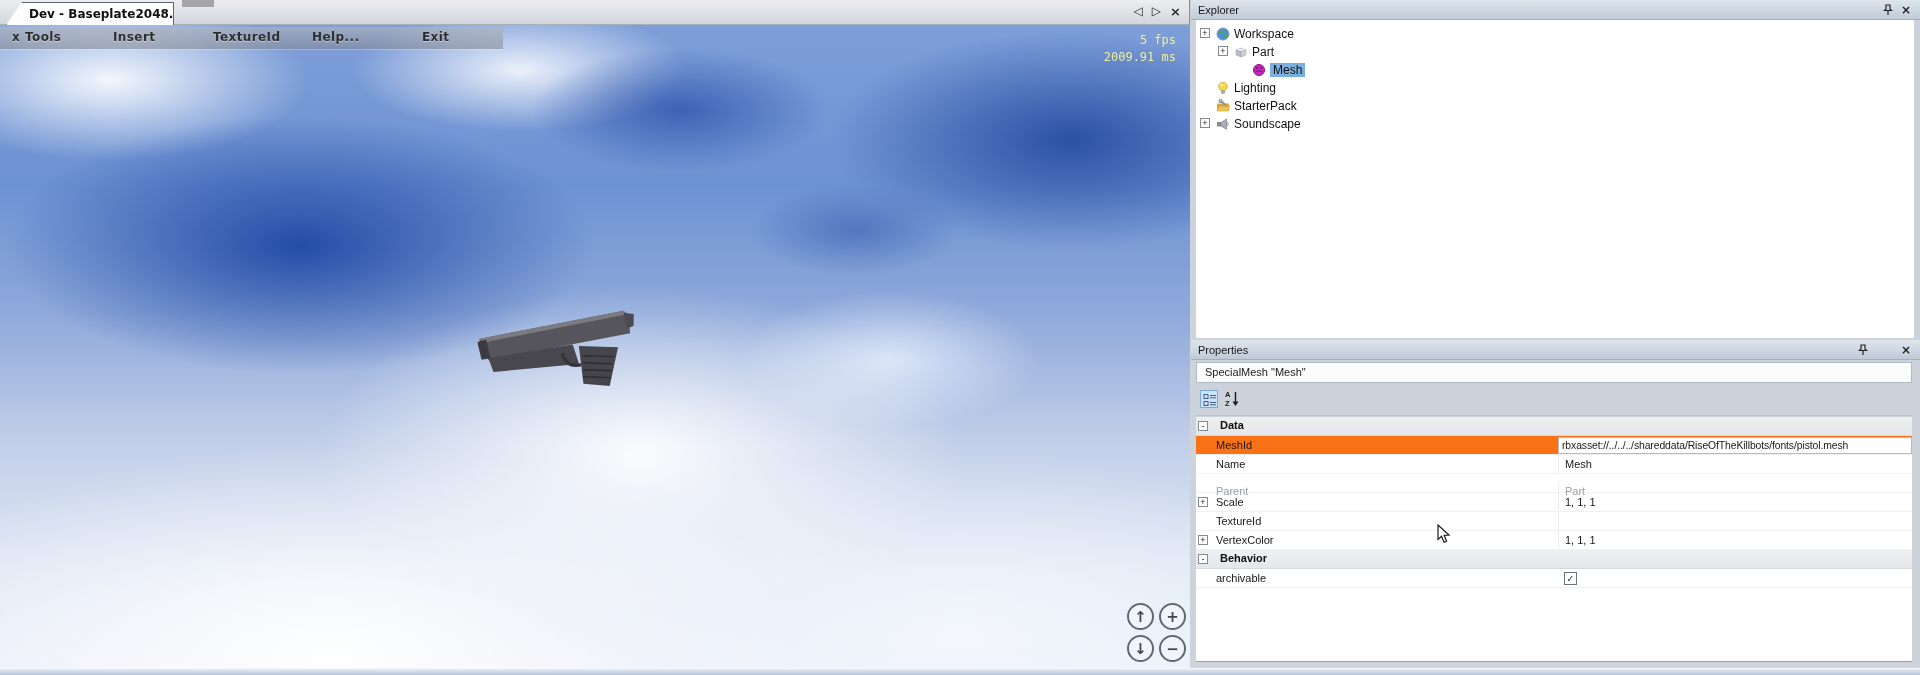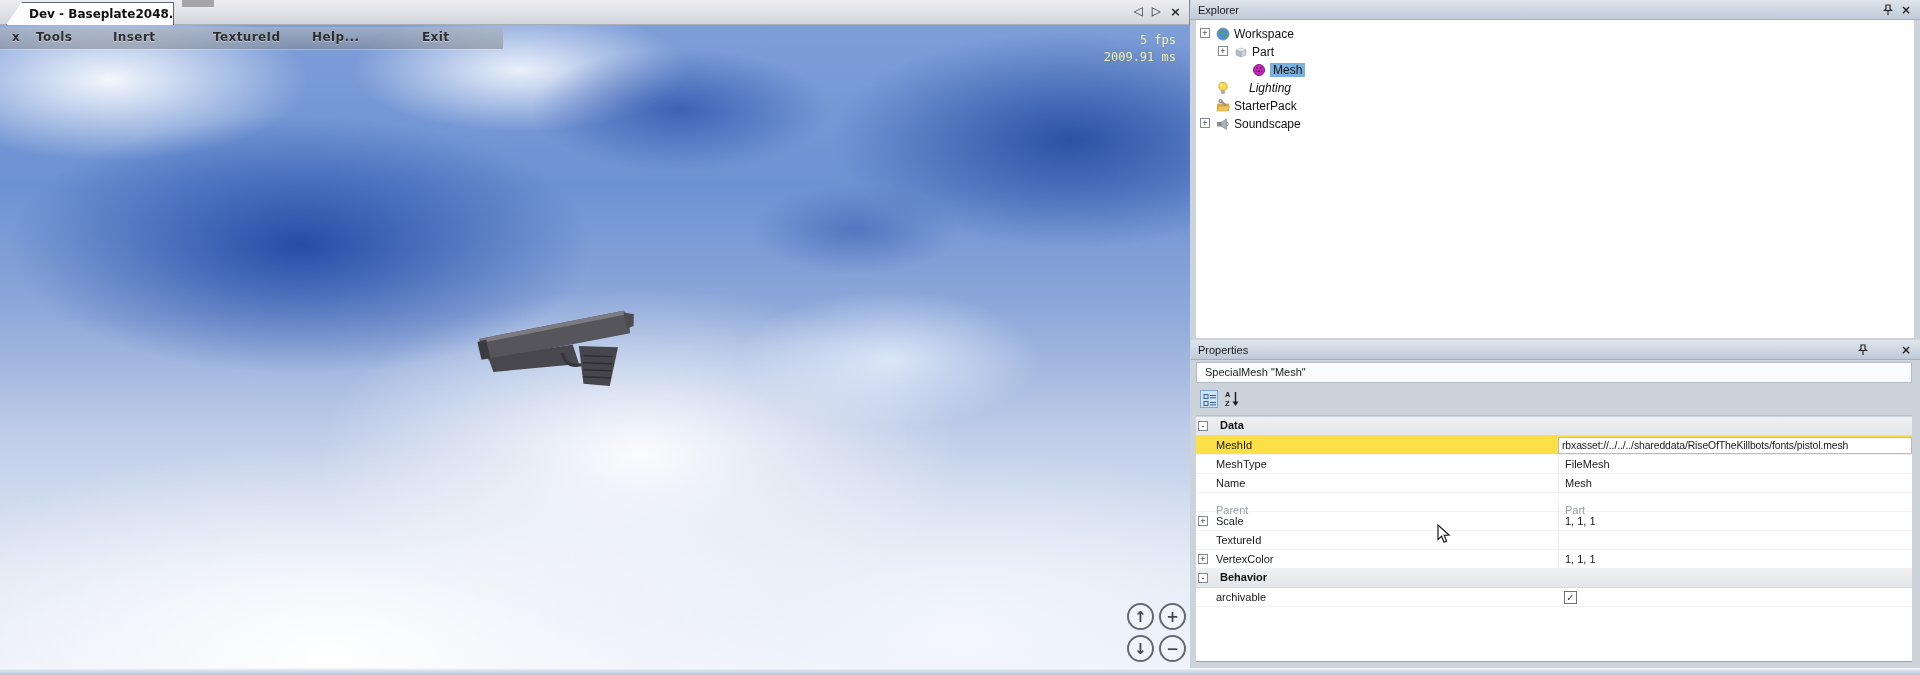--- a/index.html
+++ b/index.html
@@ -100,21 +100,21 @@
               font:bold 11px "Liberation Sans", sans-serif; color:#101010; }
   .prow { position:relative; height:19px; border-bottom:1px solid #f1f1f2; }
   .prow .pexp { position:absolute; left:2px; top:4px; width:10px; height:10px;
               border:1px solid #848a91; background:#fff; color:#2a2a2a;
               font:9px/8px "Liberation Sans", sans-serif; text-align:center; }
   .pname { position:absolute; left:20px; top:3px; font:11px "Liberation Sans", sans-serif; color:#17181a; }
   .pvalue { position:absolute; left:362px; right:0; top:0; height:100%;
             border-left:1px solid #ededee; padding:3px 0 0 6px;
             font:11px "Liberation Sans", sans-serif; color:#17181a; white-space:nowrap; overflow:hidden; }
   .readonly .pname, .readonly .pvalue { color:#9aa0a6;margin-top:8px; }
-  .prow.shade { background:#fde047; }
+  .prow.shade { background:#f97316; }
   .pvalue.editbox { background:#ffffff; border:1px solid #b6bbc1; top:1px; height:17px;
                     padding:2px 1px 0 3px; font-size:10.4px; letter-spacing:-0.1px; }
   .checkbox { position:absolute; left:368px; top:3px; width:13px; height:13px;
               border:1px solid #6e747b; background:#fff; color:#3d4147;
               font:bold 10px/11px "DejaVu Sans", sans-serif; text-align:center; }
 
   #statusbar { position:absolute; left:0; bottom:0; width:1920px; height:7px;
                background:linear-gradient(#e7edf5,#b5c3d7); border-top:1px solid #f3f6fa; }
 
   #cursor { position:absolute; left:1437px; top:524px; }
@@ -129,21 +129,21 @@
     <div id="tab-controls">
       <span>◁</span>
       <span>▷</span>
       <span id="tab-close">×</span>
     </div>
   </div>
 
   <div id="sky">
     <div id="menubar">
       <span style="left:12px">x</span>
-      <span style="left:36px">Tools</span>
+      <span style="left:25px">Tools</span>
       <span style="left:113px">Insert</span>
       <span style="left:213px">TextureId</span>
       <span style="left:312px">Help...</span>
       <span style="left:422px">Exit</span>
     </div>
 
     <div id="stats">
       <div>5 fps</div>
       <div>2009.91 ms</div>
     </div>
@@ -214,21 +214,21 @@
         <circle cx="9.5" cy="8.5" r="0.8" fill="#7c0f78"></circle>
       </svg>
       <span class="tlabel sel" style="left:74px;">Mesh</span>
     </div>
     <div class="trow">
       <svg class="ticon" style="left:20px;" viewBox="0 0 14 14">
         <circle cx="7" cy="5.5" r="4.3" fill="#f4d84a" stroke="#c8a32c" stroke-width="0.8"></circle>
         <circle cx="5.7" cy="4.3" r="1.4" fill="#fbeea0"></circle>
         <rect x="5.3" y="9.6" width="3.4" height="3" rx="0.8" fill="#a9aeb5" stroke="#8b9096" stroke-width="0.5"></rect>
       </svg>
-      <span class="tlabel" style="left:53px;font-style:italic;">Lighting</span>
+      <span class="tlabel" style="left:38px;">Lighting</span>
     </div>
     <div class="trow">
       <svg class="ticon" style="left:20px;" viewBox="0 0 14 14">
         <rect x="1" y="4.5" width="12" height="7.5" rx="0.8" fill="#d9a93c"></rect>
         <polygon points="1,12 3.2,7.2 14,7.2 11.8,12" fill="#f0c45a" stroke="#c79a34" stroke-width="0.5"></polygon>
         <line x1="5" y1="2" x2="10" y2="6.5" stroke="#8b9096" stroke-width="1.8"></line>
         <circle cx="4.5" cy="2" r="1.4" fill="none" stroke="#8b9096" stroke-width="1.2"></circle>
       </svg>
       <span class="tlabel" style="left:38px;">StarterPack</span>
     </div>
@@ -282,24 +282,20 @@
 
     <div class="psection">
       <span class="pminus">-</span>
       <span class="plabel">Data</span>
     </div>
     <div class="prow shade">
       <span class="pname">MeshId</span>
       <div class="pvalue editbox">rbxasset://../../../shareddata/RiseOfTheKillbots/fonts/pistol.mesh</div>
     </div>
     <div class="prow">
-      <span class="pname">MeshType</span>
-      <div class="pvalue">FileMesh</div>
-    </div>
-    <div class="prow">
       <span class="pname">Name</span>
       <div class="pvalue">Mesh</div>
     </div>
     <div class="prow readonly">
       <span class="pname">Parent</span>
       <div class="pvalue">Part</div>
     </div>
     <div class="prow">
       <span class="pexp">+</span>
       <span class="pname">Scale</span>

